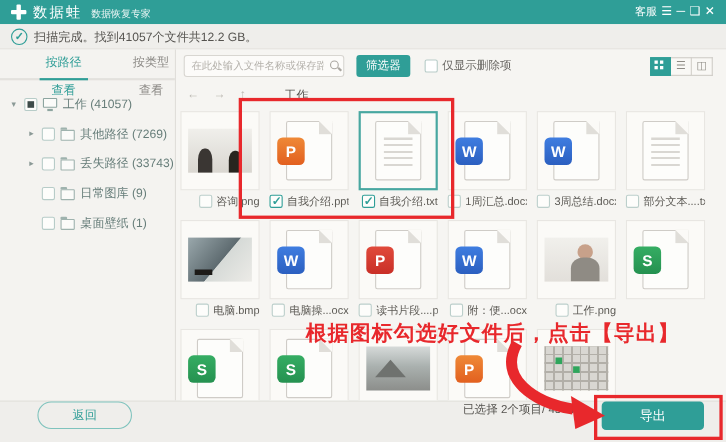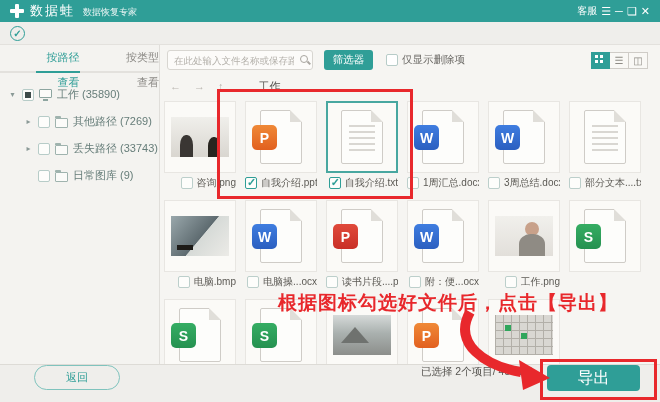--- a/index.html
+++ b/index.html
@@ -21,21 +21,21 @@
   
   .statusbar{ height:23px; background:#efeeeb; border-bottom:1px solid #e3e1dd; display:flex; align-items:center; padding:0 10px; }
   .check-circle{ width:15px; height:15px; border:1.5px solid #2f9e97; border-radius:50%; color:#2f9e97;
                  font-size:10px; font-weight:bold; display:flex; align-items:center; justify-content:center; margin-right:6px; flex:none;}
   .status-text{ font-size:11px; color:#55534f; }
 
   
   .bodyrow{ display:flex; height:319px; }
   .sidebar{ width:160px; flex:none; background:#f4f3f0; border-right:1px solid #e0deda; }
   .tabbar{ height:28px; display:flex; border-bottom:2px solid #e3e1dd; }
-  .tab{ flex:1; text-align:right; line-height:25px; font-size:11px; color:#8b8985; cursor:pointer;margin-left:36px; }
+  .tab{ flex:1; text-align:center; line-height:25px; font-size:11px; color:#8b8985; cursor:pointer;margin-left:36px; }
   .tab.active{ color:#2f9e97; border-bottom:2px solid #2f9e97; margin-bottom:-2px; }
   .tree{ padding-top:8px; }
   .titem{ display:flex; align-items:center; height:27px; padding-left:8px; font-size:11px; color:#63757220; color:#667d79; gap:5px; cursor:pointer; }
   .titem.lvl2{ padding-left:24px; }
   .expander{ width:9px; font-size:8px; color:#8a9996; flex:none; text-align:center; }
   .tcb{ width:12px; height:12px; border:1px solid #b7ccc8; border-radius:2px; background:#fdfdfb; flex:none; position:relative; }
   .tcb.indet::after{ content:""; position:absolute; left:2px; top:2px; width:6px; height:6px; background:#3d4b49; }
   .fold{ width:13px; height:10px; border:1px solid #9fb3ae; border-radius:1px; background:#fbfbf9; position:relative; flex:none; margin-top:2px;}
   .fold::before{ content:""; position:absolute; left:-1px; top:-3px; width:6px; height:2px; background:#9fb3ae; border-radius:1px 1px 0 0; }
   .pcicon{ width:13px; height:9px; border:1px solid #8da5a0; border-radius:1px; background:#fbfbf9; position:relative; flex:none; margin-top:-2px;}
@@ -109,21 +109,21 @@
       background-image:repeating-linear-gradient(0deg,#b2afa8 0 1.5px,transparent 1.5px 8px),
                        repeating-linear-gradient(90deg,#b2afa8 0 1.5px,transparent 1.5px 8px); }
   .photo.keyboard::before{ content:""; position:absolute; left:10px; top:10px; width:6px; height:6px; background:#2fa65c; }
   .photo.keyboard::after{ content:""; position:absolute; left:26px; top:18px; width:6px; height:6px; background:#2fa65c; }
 
   
   .bottombar{ height:50px; background:#efeeeb; border-top:1px solid #dddbd6; display:flex; align-items:flex-start; padding:0 10px; }
   .back-btn{ width:86px; height:25px; margin-left:24px; border:1px solid #7fc3bd; border-radius:13px; background:transparent;
              color:#2f9e97; font-size:11px; font-family:"Liberation Sans",sans-serif; cursor:pointer; }
   .sel-text{ margin-left:auto; font-size:10.5px; color:#55534f; margin-right:14px; }
-  .export-btn{ width:93px; height:26px; background:#2f9e97; border:none; border-radius:4px; color:#fff; font-size:16px;
+  .export-btn{ width:93px; height:26px; background:#2f9e97; border:none; border-radius:4px; color:#fff; font-size:12px;
                font-family:"Liberation Sans",sans-serif; cursor:pointer; margin-right:10px; }
 
   
   .ann-rect-files{ position:absolute; left:217px; top:89px; width:196px; height:110px; border:3px solid #e8282c; z-index:50; pointer-events:none; }
   .ann-tip{ position:absolute; left:278px; top:290px; font-size:19px; font-weight:bold; color:#e8282c; letter-spacing:1px;
             white-space:nowrap; z-index:50; pointer-events:none; }
   .ann-rect-export{ position:absolute; left:540px; top:359px; width:117px; height:41px; border:3px solid #e8282c; z-index:50; pointer-events:none; }
   .ann-arrow{ position:absolute; left:0; top:0; width:660px; height:402px; z-index:49; pointer-events:none; }
 </style>
 </head>
@@ -139,53 +139,60 @@
       <span class="support">客服</span>
       <span class="wicon">☰</span>
       <span class="wicon">─</span>
       <span class="wicon">❑</span>
       <span class="wicon">✕</span>
     </div>
   </div>
 
   <div class="statusbar">
     <span class="check-circle">✓</span>
+    <span class="status-text">扫描完成。找到41057个文件共12.2 GB。</span>
   </div>
 
   <div class="bodyrow">
 
     <aside class="sidebar">
       <div class="tabbar">
         <div class="tab active">按路径查看</div>
         <div class="tab">按类型查看</div>
       </div>
       <div class="tree">
         <div class="titem">
           <span class="expander">▾</span>
           <span class="tcb indet"></span>
           <span class="pcicon"></span>
-          <span class="tlabel">工作 (35890)</span>
+          <span class="tlabel">工作 (41057)</span>
         </div>
         <div class="titem lvl2">
           <span class="expander">▸</span>
           <span class="tcb"></span>
           <span class="fold"></span>
           <span class="tlabel">其他路径 (7269)</span>
         </div>
         <div class="titem lvl2">
           <span class="expander">▸</span>
           <span class="tcb"></span>
           <span class="fold"></span>
           <span class="tlabel">丢失路径 (33743)</span>
         </div>
         <div class="titem lvl2">
           <span class="expander"></span>
           <span class="tcb"></span>
           <span class="fold"></span>
           <span class="tlabel">日常图库 (9)</span>
+        </div>
+        <div class="titem lvl2">
+          <span class="expander"></span>
+          <span class="tcb"></span>
+          <span class="fold"></span>
+          <span class="tlabel">桌面壁纸 (1)</span>
         </div>
       </div>
     </aside>
 
     <main class="main">
       <div class="toolbar">
         <span class="search-wrap">
           <input class="search" type="text" placeholder="在此处输入文件名称或保存路径" style="">
           <span class="mag"></span>
         </span>

